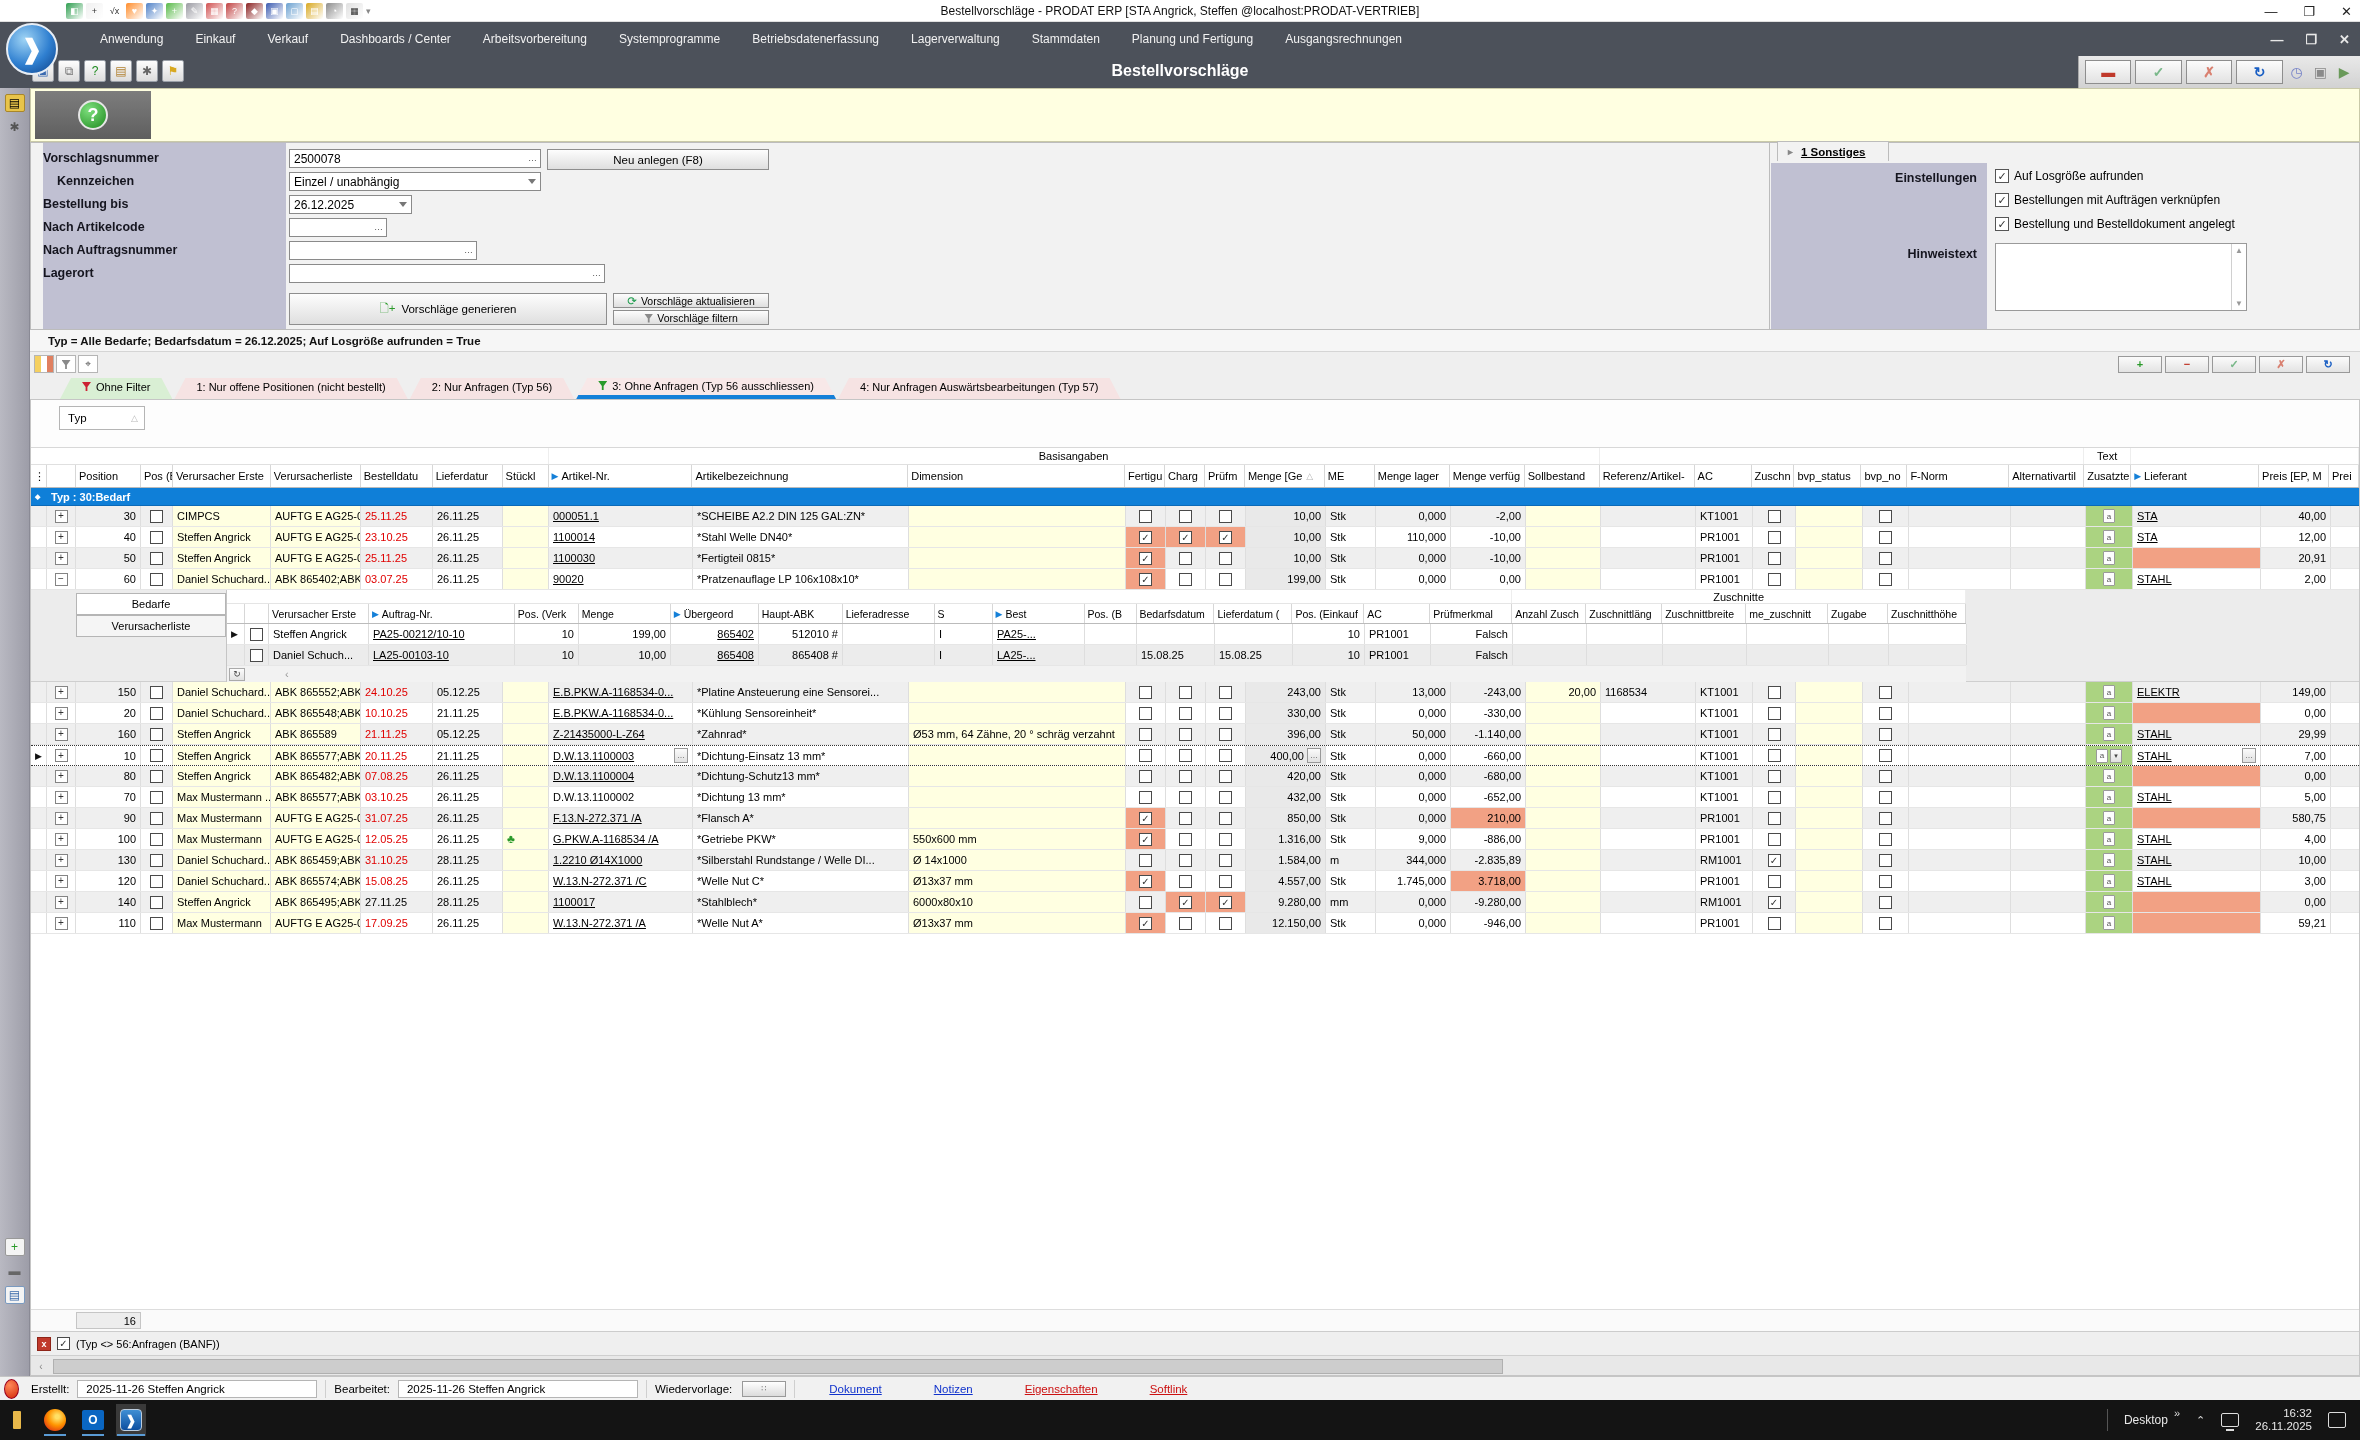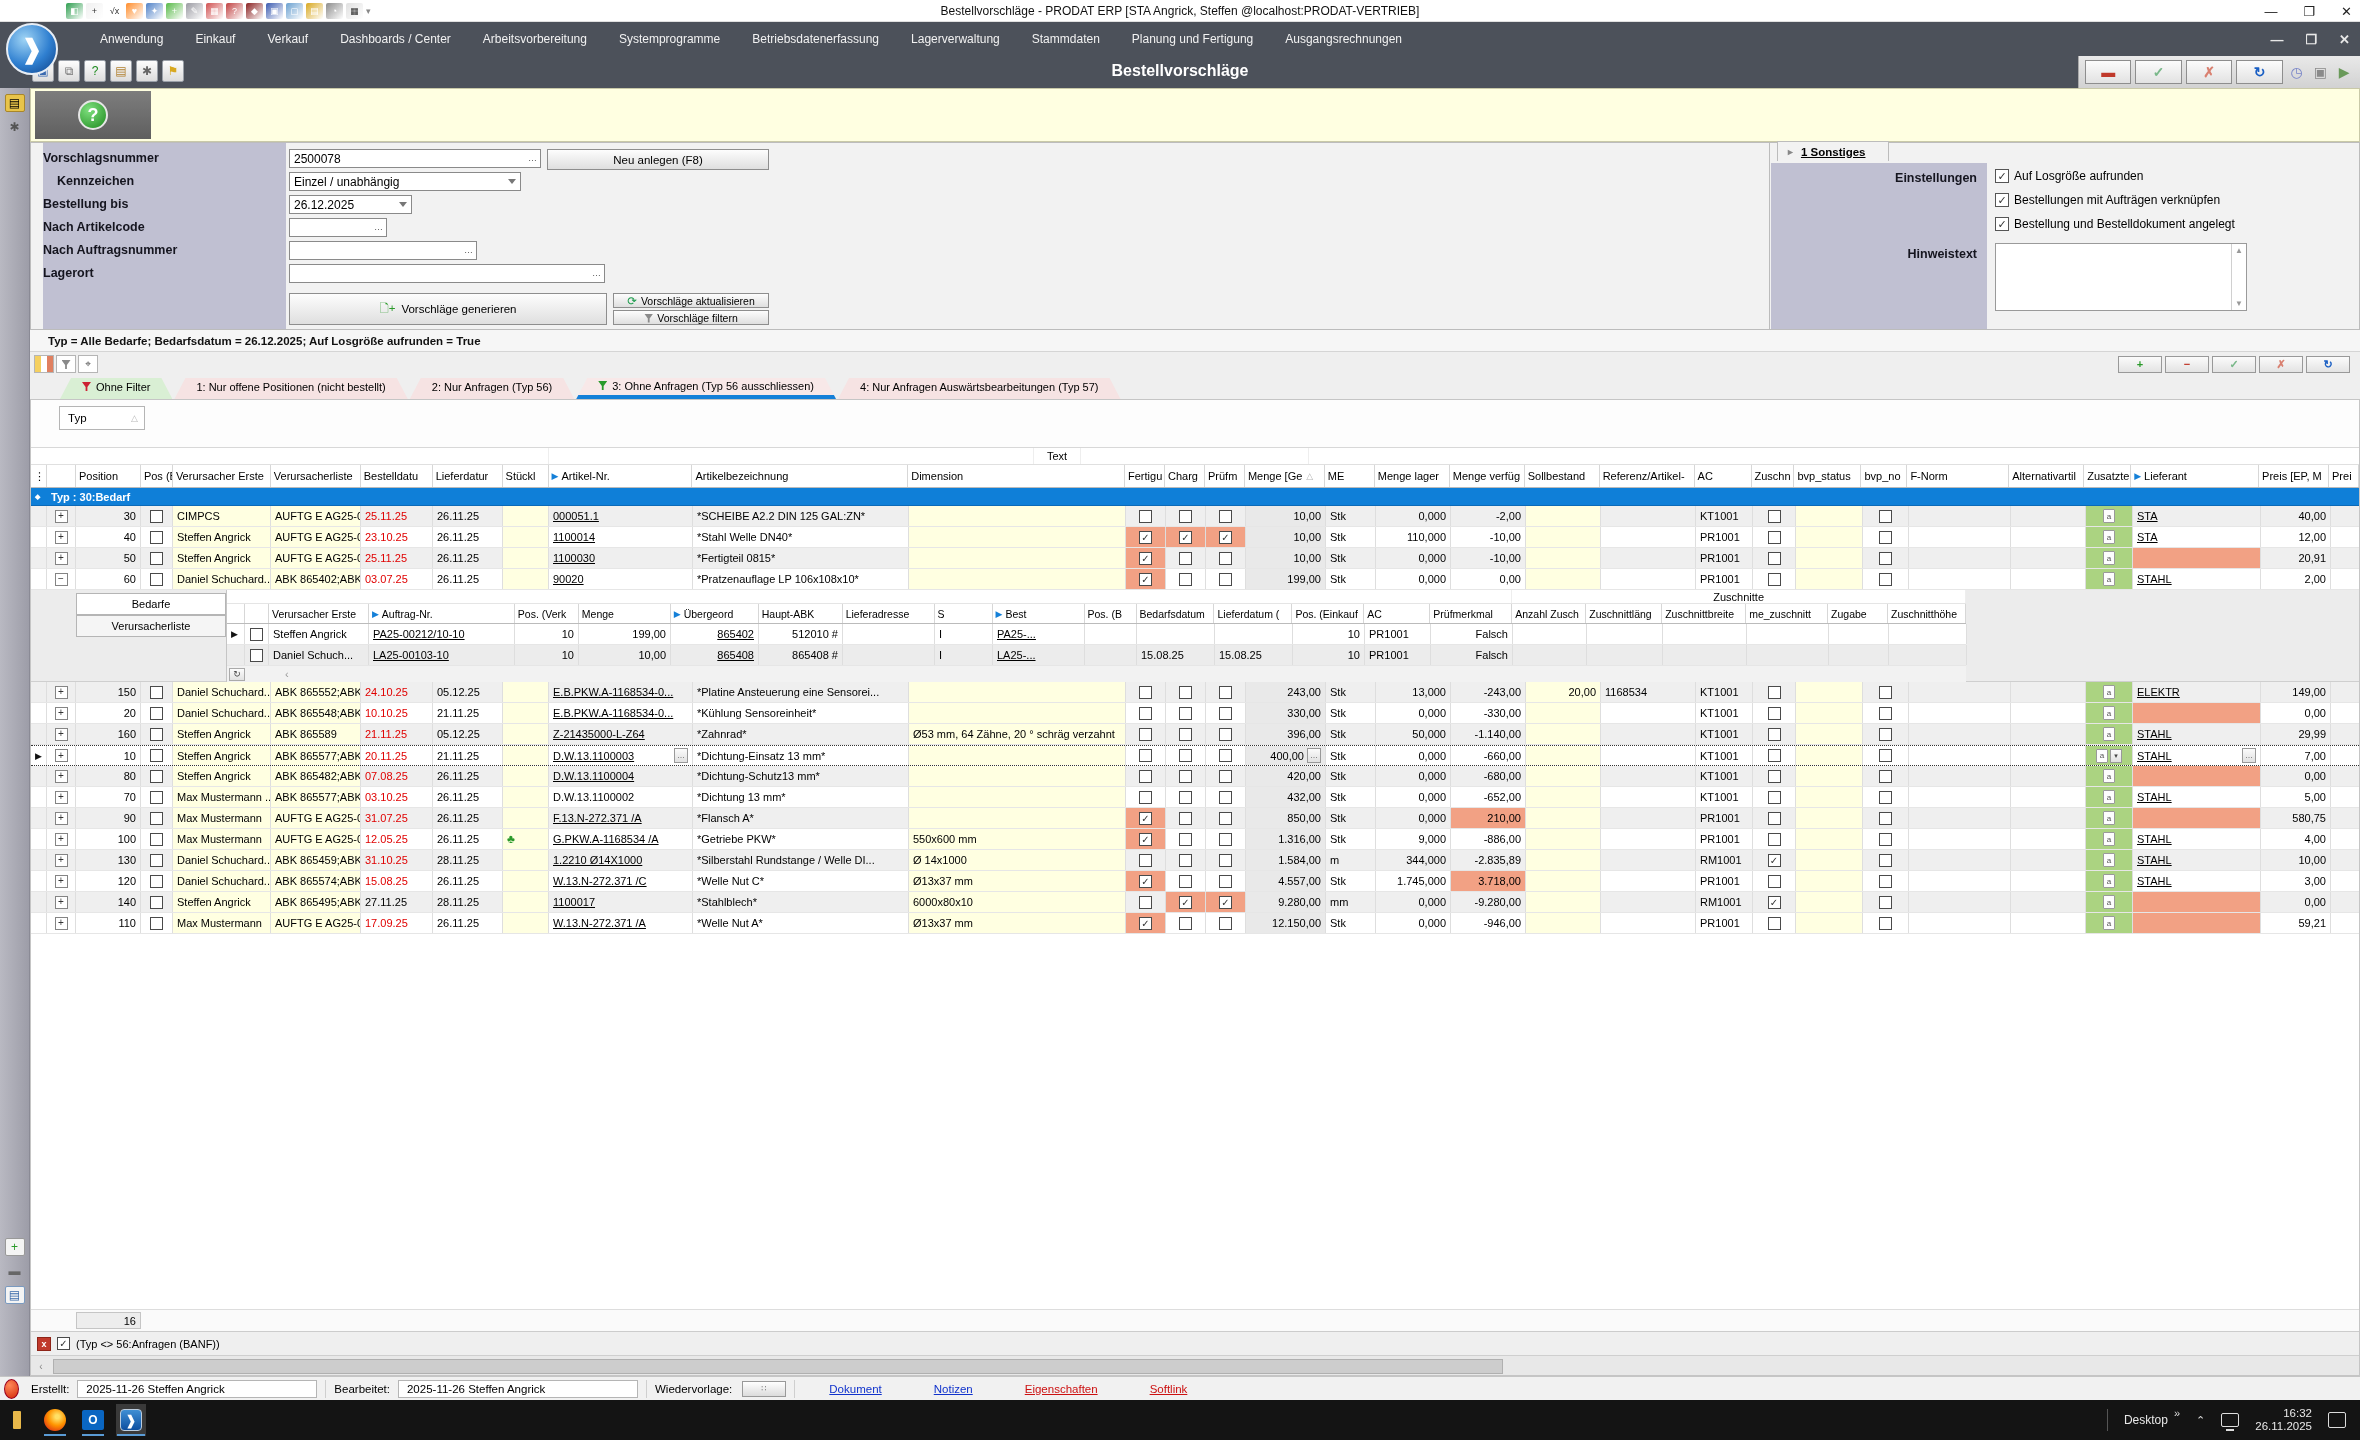--- a/index.html
+++ b/index.html
@@ -240,21 +240,21 @@
         <div id="help-q">?</div>
       </div>
   </div>
 
   <div id="form">
     <div id="label-panel"></div>
     <div id="form-fields">
         <div class="flabel" style="top: 8px; left: 12px; width: 231px;">Vorschlagsnummer</div>
         <div class="ffield" style="left: 258px; top: 6px; width: 252px;">2500078<div class="fdots">…</div></div>
         <div class="flabel" style="top: 31px; left: 26px; width: 231px;">Kennzeichen</div>
-        <div class="ffield" style="left: 258px; top: 29px; width: 232px;">Einzel / unabhängig<div class="fcaret"></div></div>
+        <div class="ffield" style="left: 258px; top: 29px; width: 252px;">Einzel / unabhängig<div class="fcaret"></div></div>
         <div class="flabel" style="top: 54px; left: 12px; width: 231px;">Bestellung bis</div>
         <div class="ffield" style="left: 258px; top: 52px; width: 123px;">26.12.2025<div class="fcaret"></div></div>
         <div class="flabel" style="top: 77px; left: 12px; width: 231px;">Nach Artikelcode</div>
         <div class="ffield" style="left: 258px; top: 75px; width: 98px;">
           <div class="fdots">…</div>
         </div>
         <div class="flabel" style="top: 100px; left: 12px; width: 231px;">Nach Auftragsnummer</div>
         <div class="ffield" style="left: 258px; top: 98px; width: 188px;">
           <div class="fdots">…</div>
         </div>
@@ -346,20 +346,21 @@
 
   <div id="gridwrap">
     <div id="grouppanel">
       <div id="groupchip">
         <span>Typ</span>
           <span class="tri">△</span>
       </div>
     </div>
     <div id="bandrow">
         <div class="bandcell" style="width: 518px;"></div>
+        <div class="bandcell" style="width: 1052px;">Basisangaben</div>
         <div class="bandcell" style="width: 485px;"></div>
         <div class="bandcell" style="width: 47px;">Text</div>
         <div class="bandcell" style="width: 228px;"></div>
       </div>
     <div id="headrow">
         <div class="hcell" style="width: 16px;">
           <span>⋮</span>
         </div>
         <div class="hcell" style="width: 29px;">
           <span></span>

